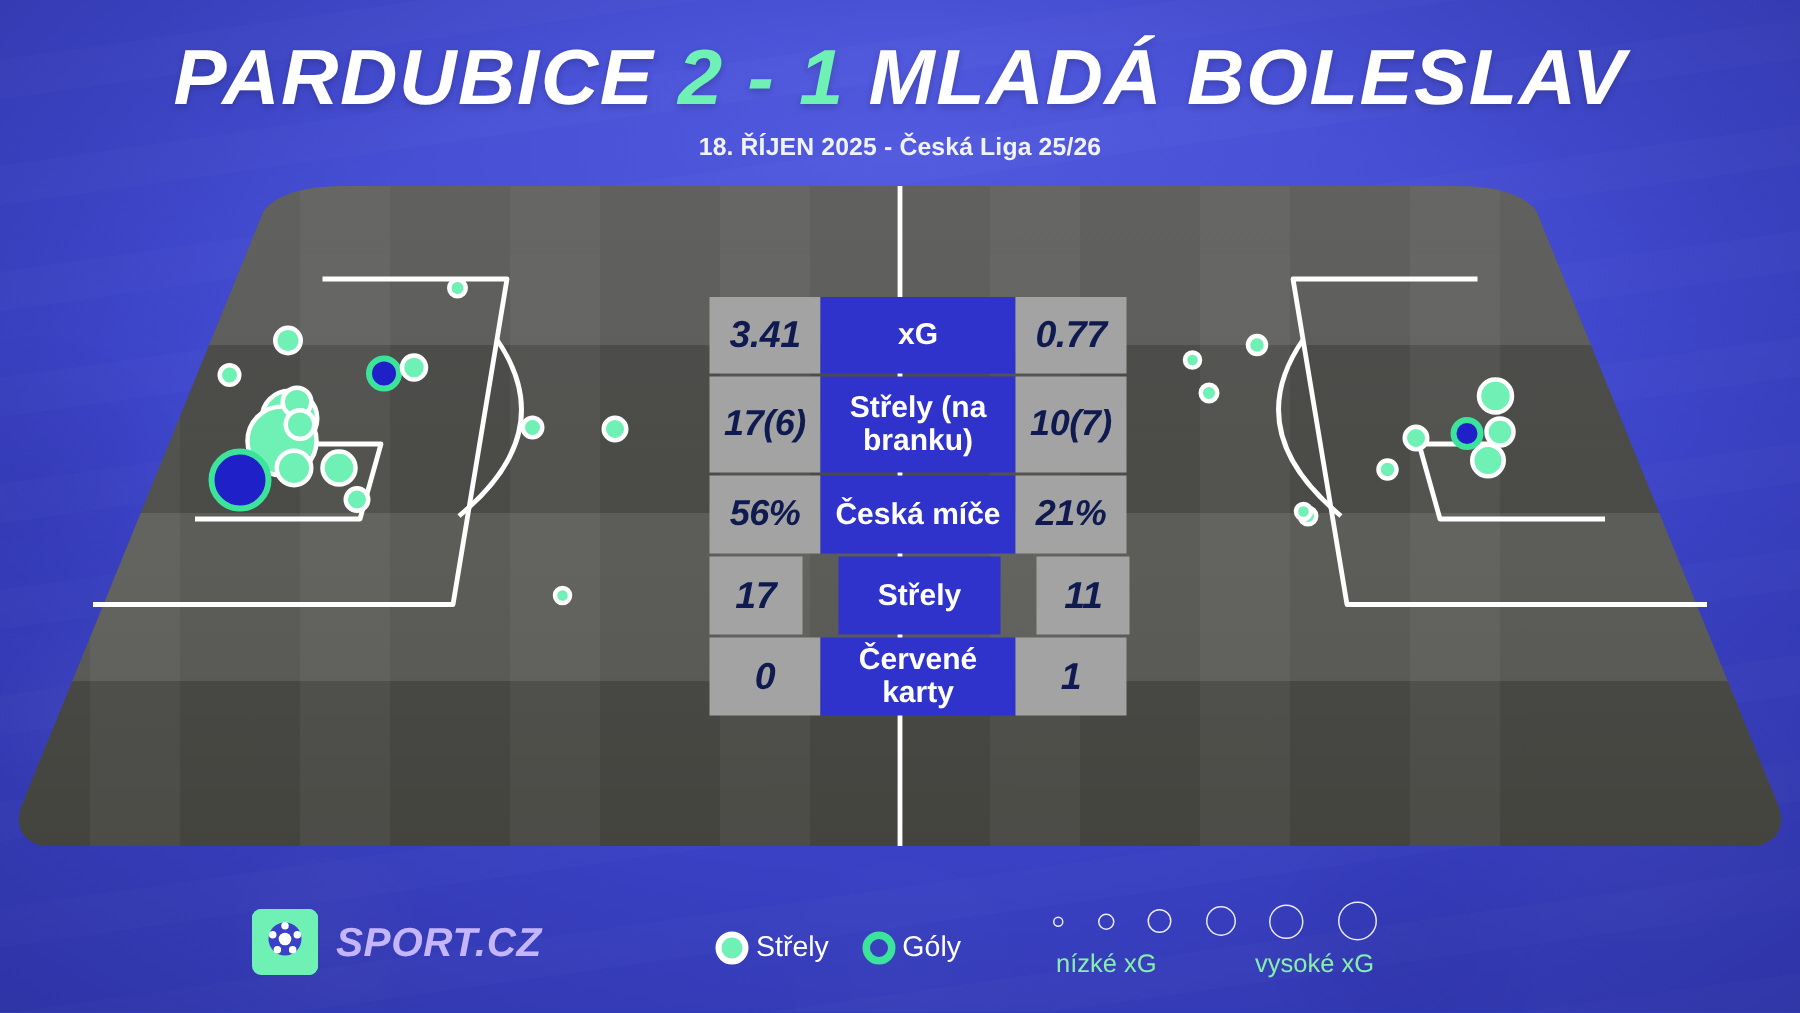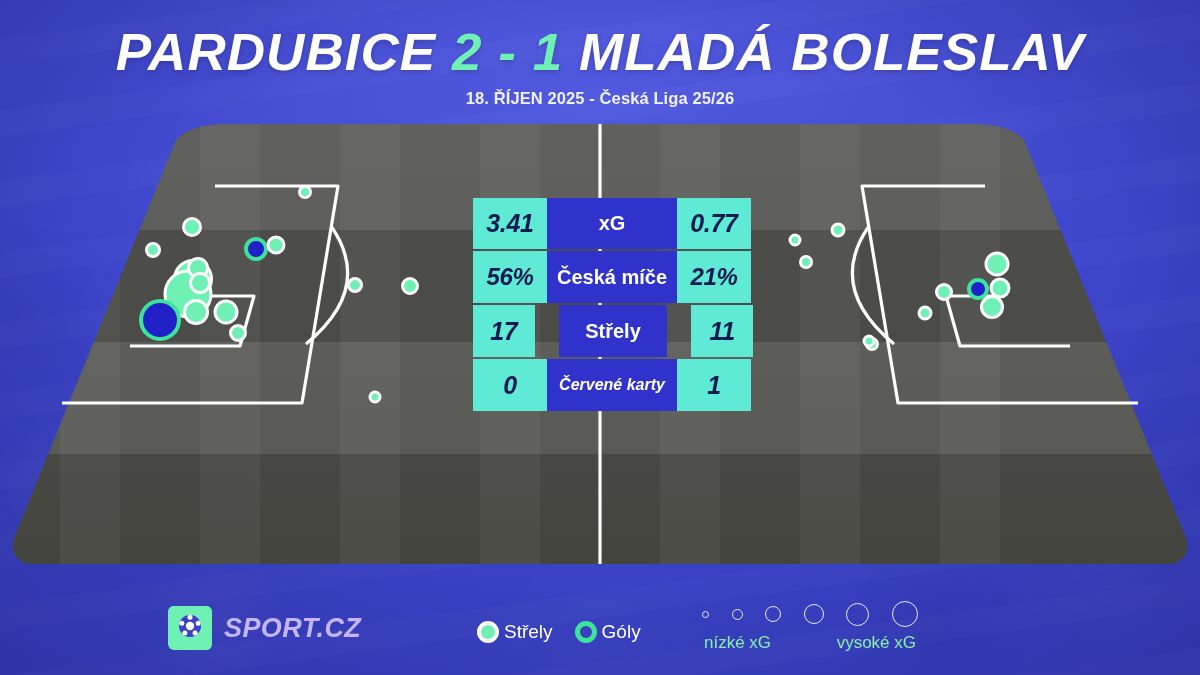--- a/index.html
+++ b/index.html
@@ -90,21 +90,21 @@
   }
   .stats-row { display: flex; width: 280px; margin-bottom: 2px; }
   .cell {
     display: flex;
     align-items: center;
     justify-content: center;
     text-align: center;
   }
   .cell-home, .cell-away {
     width: 74px;
-    background: #5eead4;
+    background: #a3a3a3;
     color: #0f1a50;
     font-size: 25px;
     font-weight: 800;
     font-style: italic;
     letter-spacing: -.3px;
   }
   .cell-label {
     width: 130px;
     background: #2f33cb;
     color: #ffffff;
@@ -112,21 +112,21 @@
     font-weight: 700;
     line-height: 1.12;
     padding: 4px 2px;
     box-sizing: border-box;
   }
   .r-h1 { height: 51px; }
   .r-h2 { height: 64px; }
   .r-h3 { height: 52px; }
   .r-h4 { height: 52px; gap: 24px; }
   .r-h5 { height: 52px; }
-  .r-h5 .cell-label { font-size: 16px; font-style: italic; }
+  .r-h5 .cell-label { font-size: 20px; }
   .r-h2 .cell-home, .r-h2 .cell-away { font-size: 24px; }
   .r-h3 .cell-home, .r-h3 .cell-away { font-size: 24px; }
 
   
   .footer { position: absolute; left: 0; right: 0; bottom: 0; height: 105px; z-index: 6; }
 
   .logo {
     position: absolute; left: 168px; bottom: 25px;
     display: flex; align-items: center; gap: 12px;
   }
@@ -290,20 +290,25 @@
       <div class="marker m-goal" style="left: 978px; top: 289px; width: 22px; height: 22px;"></div>
       <div class="marker m-shot" style="left: 992px; top: 307px; width: 24px; height: 24px;"></div>
     </div>
 
   <div class="stats">
       <div class="stats-row r-h1">
         <div class="cell cell-home">3.41</div>
         <div class="cell cell-label">xG</div>
         <div class="cell cell-away">0.77</div>
       </div>
+      <div class="stats-row r-h2">
+        <div class="cell cell-home">17(6)</div>
+        <div class="cell cell-label">Střely (na branku)</div>
+        <div class="cell cell-away">10(7)</div>
+      </div>
       <div class="stats-row r-h3">
         <div class="cell cell-home">56%</div>
         <div class="cell cell-label">Česká míče</div>
         <div class="cell cell-away">21%</div>
       </div>
       <div class="stats-row r-h4">
         <div class="cell cell-home">17</div>
         <div class="cell cell-label">Střely</div>
         <div class="cell cell-away">11</div>
       </div>

